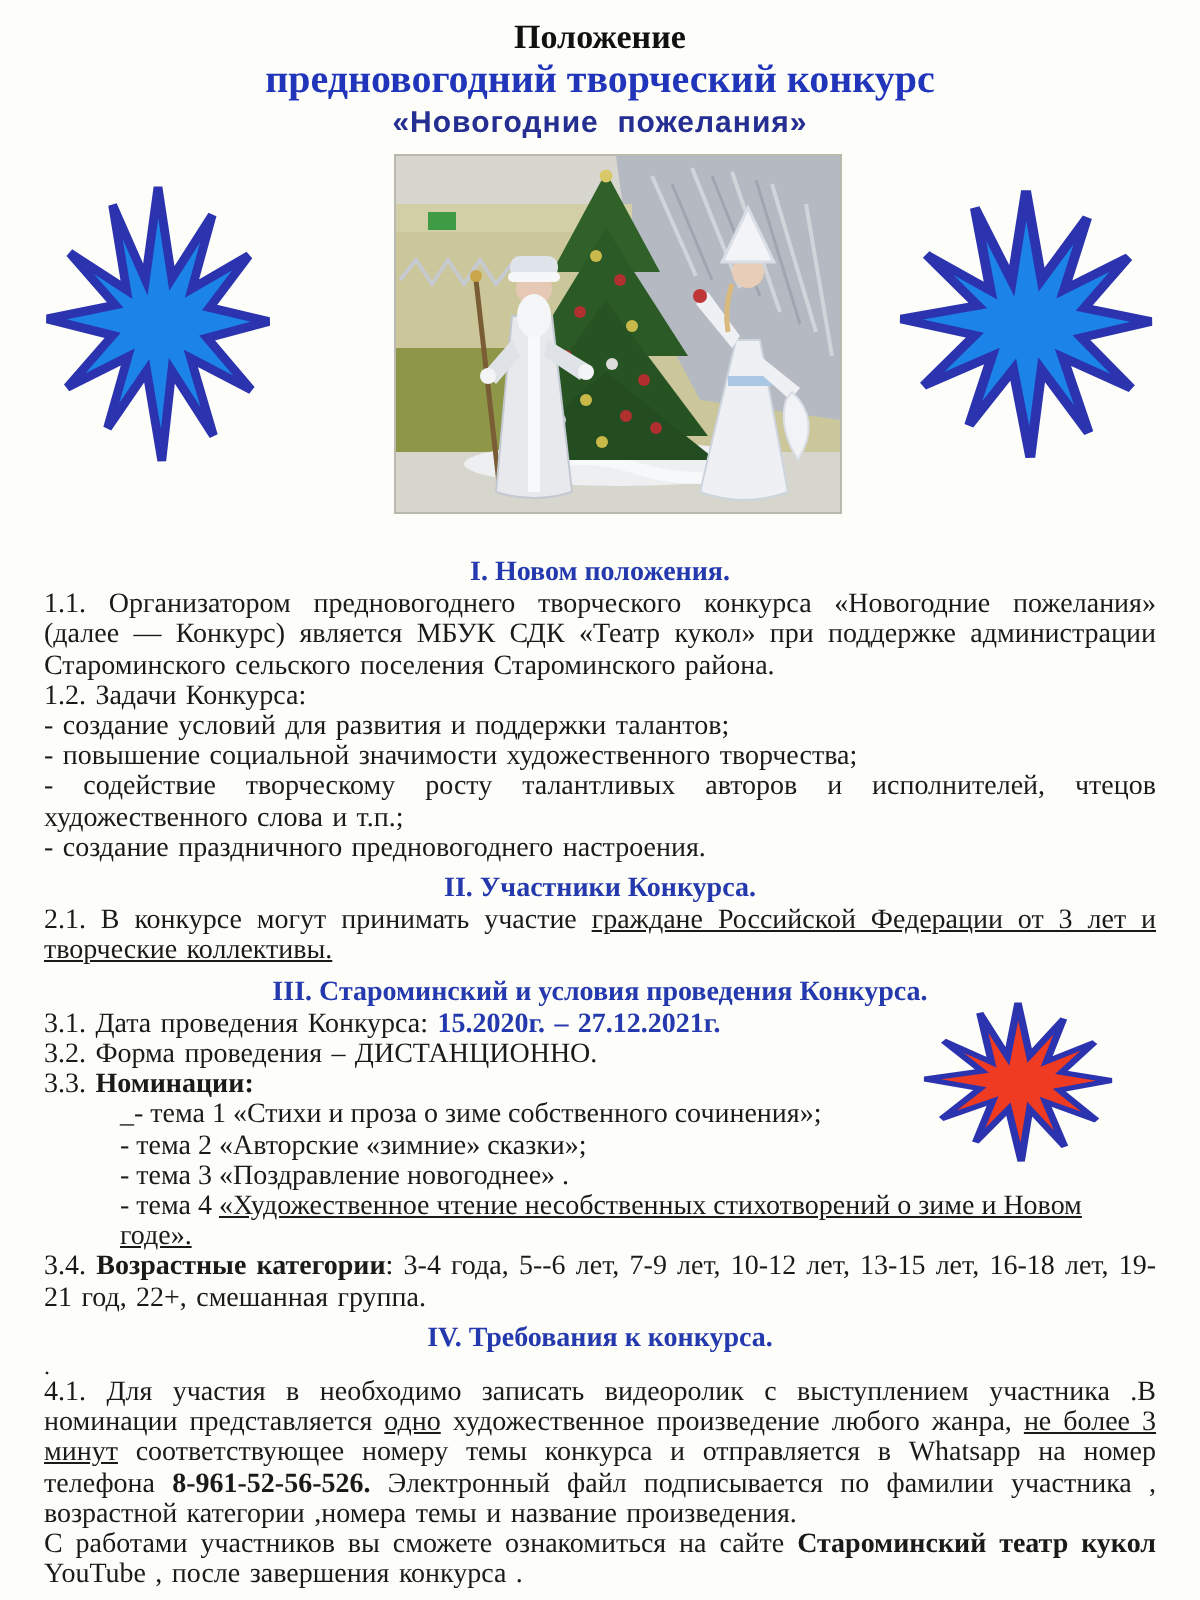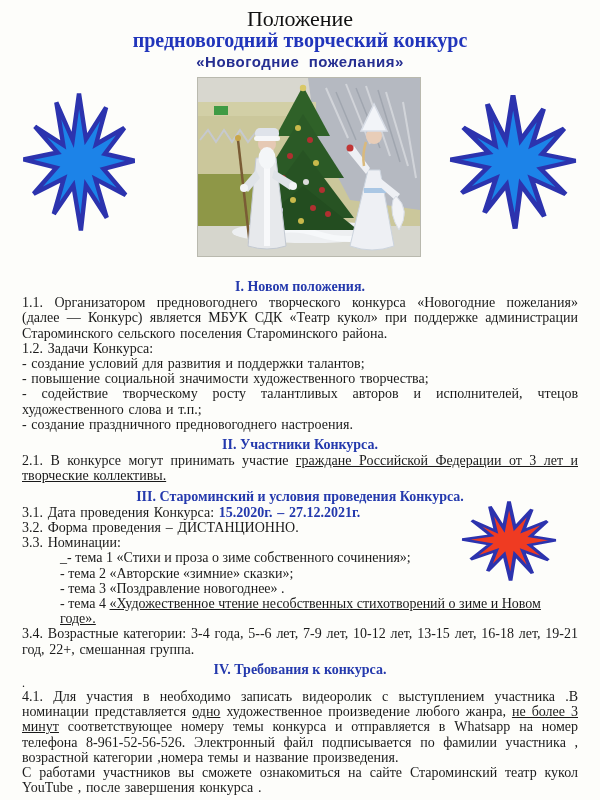--- a/index.html
+++ b/index.html
@@ -10,21 +10,21 @@
     color:#1a1a1a;
     position:relative;
     overflow:hidden;
   }
   .page{
     position:absolute;inset:0;
     background:#fdfdfa;
   }
   
   header{padding-top:8px;text-align:center;}
-  .t1{font-size:22px;font-weight:normal;color:#111;line-height:22px;}
+  .t1{font-size:17px;font-weight:bold;color:#111;line-height:22px;}
   .t2{font-size:20px;font-weight:bold;color:var(--subtitle_blue);line-height:20px;}
   .t3{
     font-size:15px;font-weight:bold;color:var(--contest_navy);
     font-family:"Liberation Sans","DejaVu Sans",sans-serif;
     line-height:24px;white-space:pre-wrap;letter-spacing:.5px;
   }
   
   .hero{position:relative;height:194px;}
   .photo{
     position:absolute;left:198px;top:4px;width:222px;height:178px;
@@ -39,21 +39,21 @@
   .star-red polygon{fill:var(--star_red);}
   
   .content{padding:6px 22px 0 22px;font-size:14px;line-height:15.2px;}
   .sec-heading{
     text-align:center;font-weight:bold;color:var(--heading_blue);
     margin:5px 0 1px 0;
   }
   .para{margin:0;text-align:justify;word-spacing:1.2px;}
   .themeline{margin:0;padding-left:38px;text-align:left;}
   .u{text-decoration:underline;}
-  .b{font-weight:normal;}
+  .b{font-weight:bold;}
   .dateblue{font-weight:bold;color:var(--heading_blue);}
   .straydot{line-height:11px;font-size:12px;margin:0;}
 </style>
 </head>
 <body>
 
 <div class="page">
 
   <header>
     <div class="t1">Положение</div>

